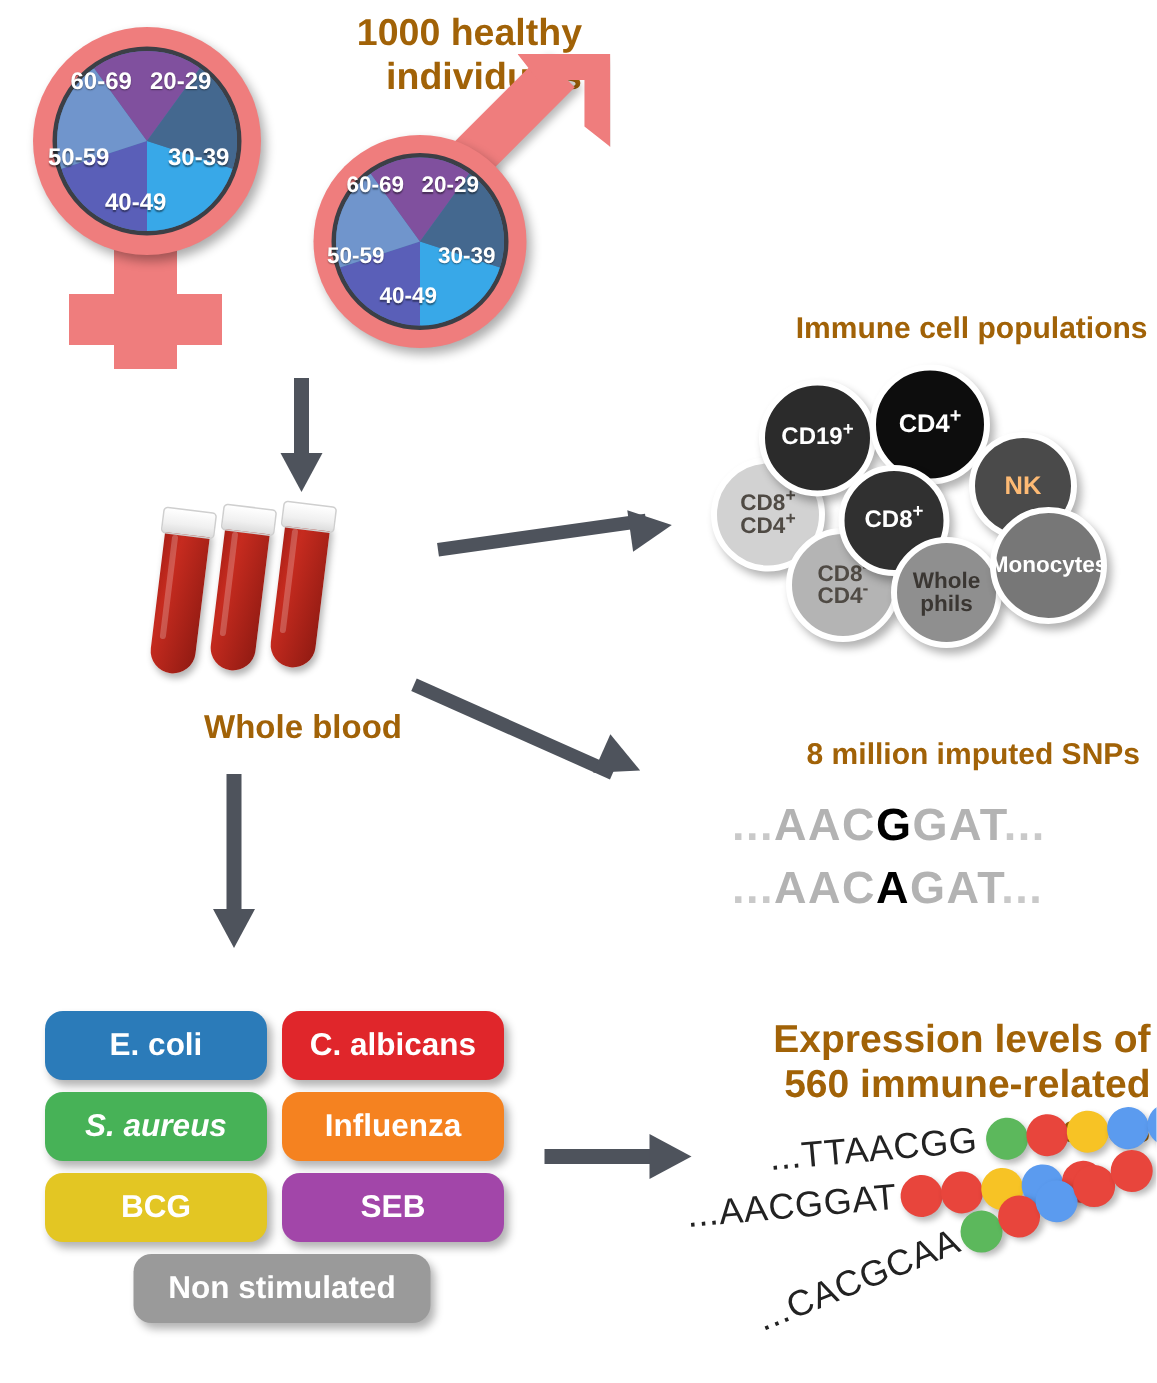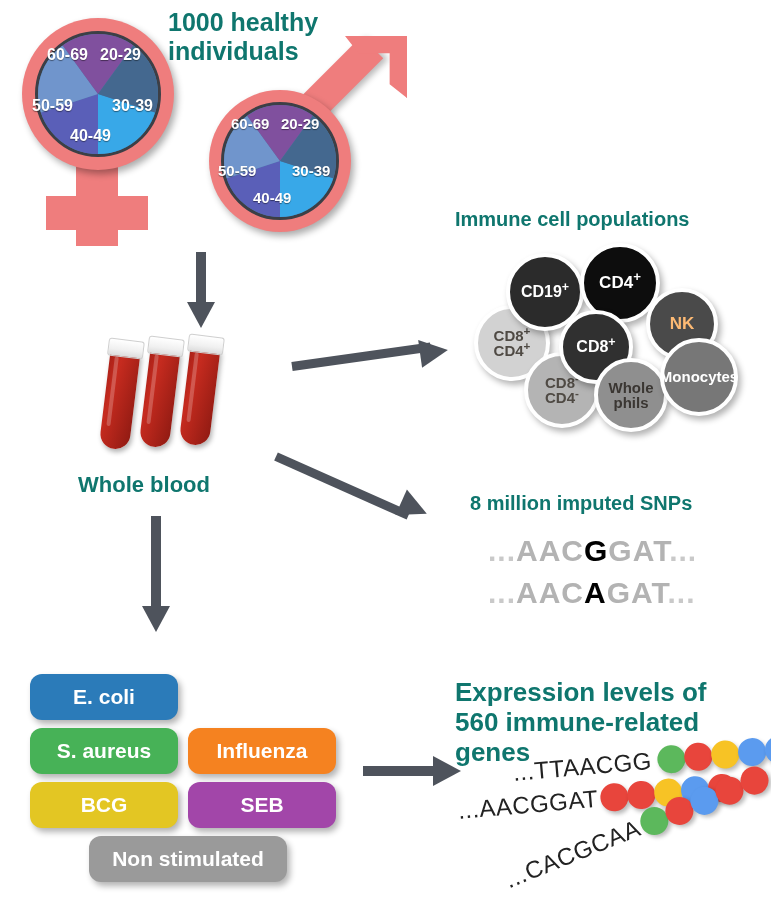--- a/index.html
+++ b/index.html
@@ -2,21 +2,21 @@
 <html><head>
 <meta charset="utf-8">
 <style>
   html,body{margin:0;padding:0;background:#fff;}
   body{width:771px;height:922px;position:relative;overflow:hidden;
        font-family:"Liberation Sans",sans-serif;}
   .stage{position:absolute;left:0;top:0;width:771px;height:922px;}
   .abs{position:absolute;}
 
   
-  .heading{font-weight:bold;color:#0f766e;text-align:left;line-height:1.15;}
+  .heading{font-weight:bold;color:#a16207;text-align:right;line-height:1.15;}
 
   
   .sym-ring{position:absolute;border-radius:50%;background:#ef7d7d;
             box-shadow:3px 4px 7px rgba(0,0,0,.33);}
   .sym-bar{position:absolute;background:#ef7d7d;}
   .pie{position:absolute;border-radius:50%;overflow:hidden;
        border:3px solid #3c3f46;box-sizing:border-box;background:#4a7ba8;}
   .slice{position:absolute;left:50%;top:50%;width:50%;height:50%;
          transform-origin:0 0;}
   .pielabel{position:absolute;color:#fff;font-weight:bold;
@@ -217,21 +217,24 @@
   </div>
 
   <div class="abs" style="left:488px;top:576px;width:250px;font-size:30px;font-weight:bold;letter-spacing:1px;">
     <span class="snp-dim">...</span><span class="snp-mid">AAC</span><span class="snp-hi">A</span><span class="snp-mid">GAT</span><span class="snp-dim">...</span>
   </div>
 
   <div class="abs" style="left:30px;top:674px;width:320px;height:220px;">
     <div class="pill" style="left:0;top:0;width:148px;height:46px;background:#2b7bb9;font-size:21px;">
       <span>E. coli</span>
     </div>
-    <div class="pill" style="left:0;top:54px;width:148px;height:46px;background:#47b257;font-size:21px;">
+    <div class="pill" style="left:158px;top:0;width:148px;height:46px;background:#e0262b;font-size:21px;">
+      <span>C. albicans</span>
+    </div>
+    <div class="pill" style="left:0;top:54px;width:148px;height:46px;background:#47b257;font-size:21px;font-style:italic;">
       <span>S. aureus</span>
     </div>
     <div class="pill" style="left:158px;top:54px;width:148px;height:46px;background:#f58220;font-size:21px;">
       <span>Influenza</span>
     </div>
     <div class="pill" style="left:0;top:108px;width:148px;height:46px;background:#e3c623;font-size:21px;">
       <span>BCG</span>
     </div>
     <div class="pill" style="left:158px;top:108px;width:148px;height:46px;background:#a246a9;font-size:21px;">
       <span>SEB</span>

